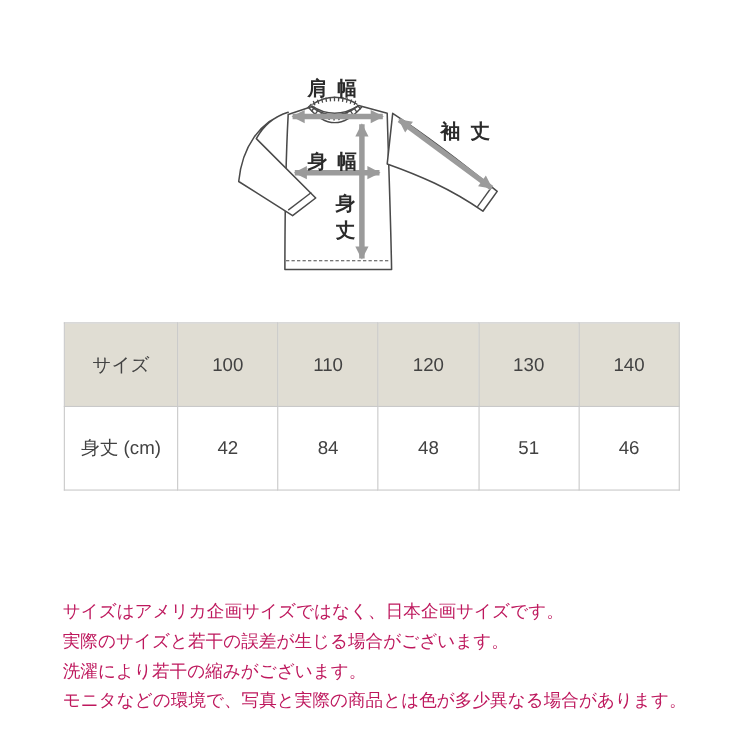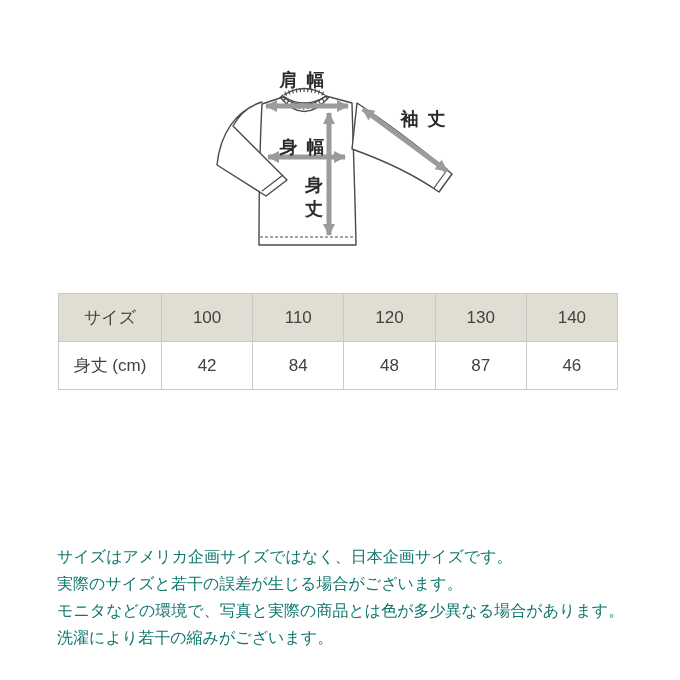--- a/index.html
+++ b/index.html
@@ -17,30 +17,30 @@
   }
 
   
   table.size-table{
     position:absolute;left:58px;top:277px;width:560px;
     border-collapse:collapse;table-layout:fixed;
   }
   table.size-table col.label-col{width:103px;}
   table.size-table th,
   table.size-table td{
-    border:1px solid #c9c9c9;height:47px;padding:0;
+    border:1px solid #c9c9c9;height:47px;padding:14px;
     text-align:center;vertical-align:middle;
     font-size:17px;font-weight:400;color:#424242;
   }
   table.size-table thead th{background:#e0ddd3;}
 
   
   .notes{
     position:absolute;left:57px;top:527px;width:600px;
-    font-size:16px;line-height:27px;color:#0f766e;
+    font-size:16px;line-height:27px;color:#be185d;
   }
   .notes div{white-space:nowrap;}
 </style>
 </head>
 <body>
 
 <div class="stage">
 
   <svg class="diagram" width="680" height="265" viewBox="0 0 680 265" xmlns="http://www.w3.org/2000/svg">
     <defs>
@@ -95,26 +95,26 @@
         <th>130</th>
         <th>140</th>
       </tr>
     </thead>
     <tbody>
       <tr>
         <td>身丈 (cm)</td>
         <td>42</td>
         <td>84</td>
         <td>48</td>
-        <td>87</td>
+        <td>51</td>
         <td>46</td>
       </tr>
     </tbody>
   </table>
 
   <div class="notes">
     <div>サイズはアメリカ企画サイズではなく、日本企画サイズです。</div>
     <div>実際のサイズと若干の誤差が生じる場合がございます。</div>
+    <div>洗濯により若干の縮みがございます。</div>
     <div>モニタなどの環境で、写真と実際の商品とは色が多少異なる場合があります。</div>
-    <div>洗濯により若干の縮みがございます。</div>
   </div>
 
 </div>
 
 </body></html>

